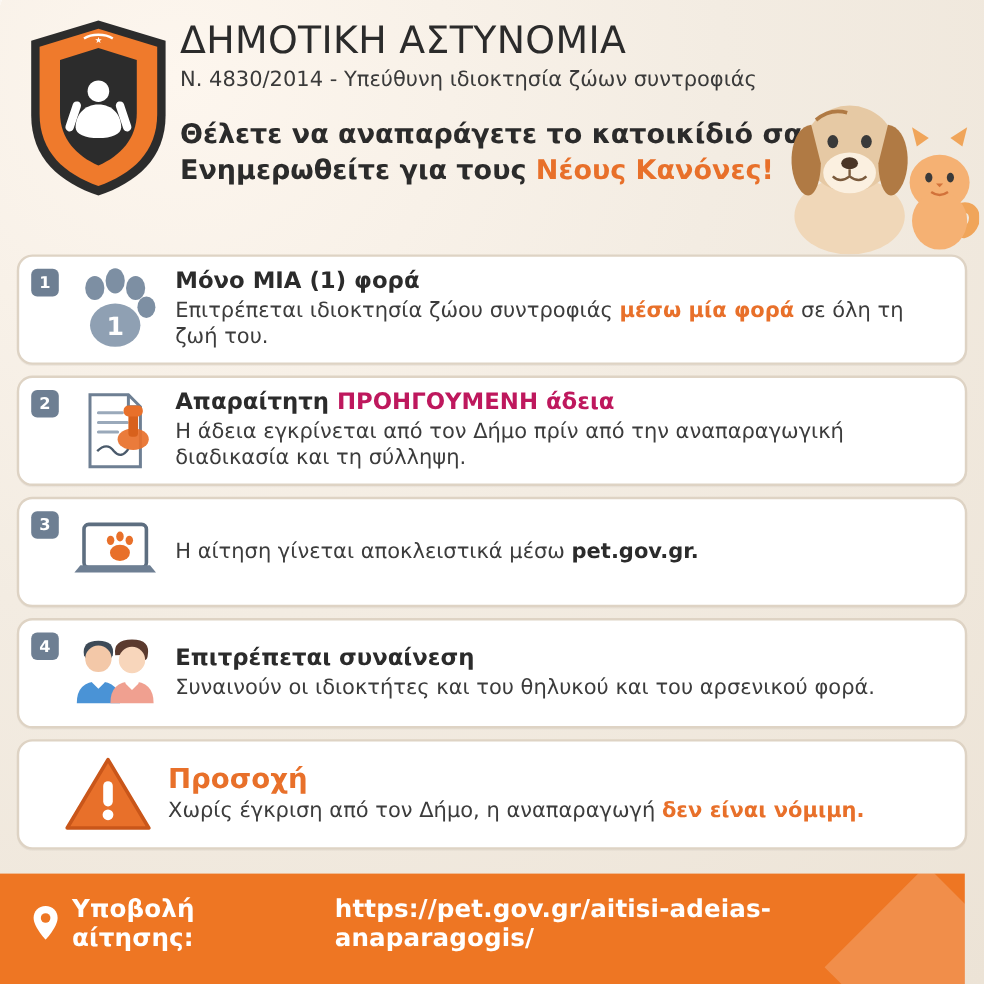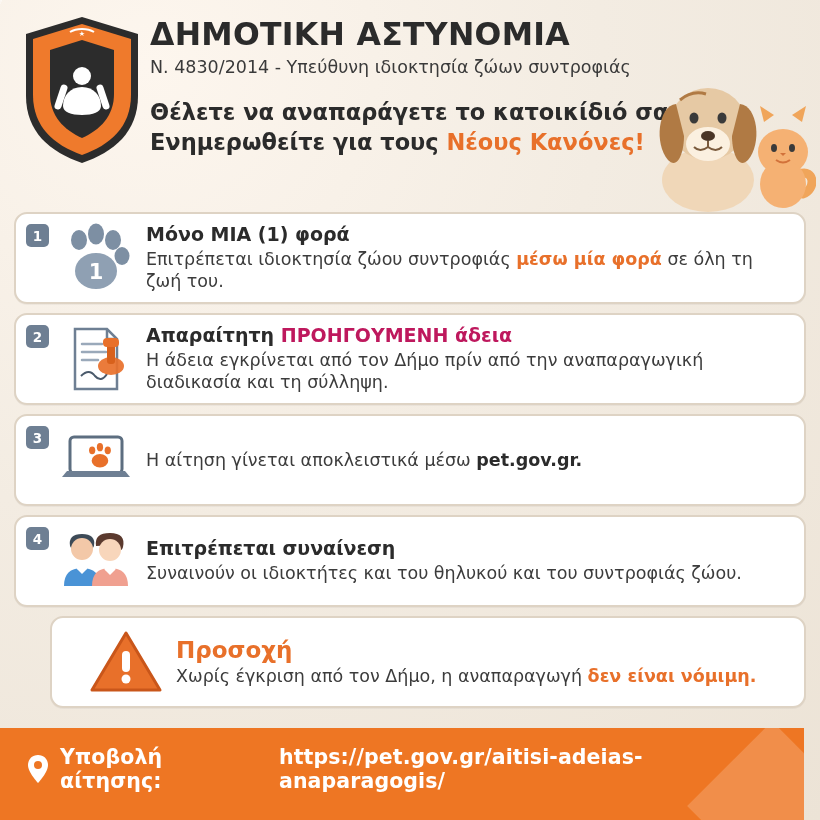--- a/index.html
+++ b/index.html
@@ -51,21 +51,21 @@
   .crest svg { display: block; }
 
   .header-text {
     position: absolute;
     left: 150px;
     top: 18px;
     right: 10px;
   }
   .title-main {
     font-size: 31.5px;
-    font-weight: bold;
+    font-weight: normal;
     letter-spacing: .3px;
     color: #2b2b2b;
     line-height: 1.05;
     white-space: nowrap;
   }
   .title-law {
     margin-top: 6px;
     font-size: 17.5px;
     color: #3a3a3a;
     white-space: nowrap;
@@ -145,21 +145,21 @@
   }
   .card-title .accent { color: #be185d; }
   .card-text {
     font-size: 17.5px;
     color: #3c3c3c;
     line-height: 1.28;
   }
   .card-text .accent-bold { color: #e8702a; font-weight: bold; }
   .card-text strong { font-weight: bold; color: #2b2b2b; }
 
-  .card.warn { min-height: 88px; margin-left: 36px; }
+  .card.warn { min-height: 88px; }
   .card.warn .card-icon { margin-left: 18px; }
   .card.warn .card-title { color: #e8702a; font-size: 23px; }
 
   
   .footer {
     position: absolute;
     left: 0;
     right: 16px;
     bottom: 0;
     height: 92px;
@@ -325,21 +325,21 @@
           <path d="M26 44 l-4 -4 a3 3 0 1 1 4 -4 a3 3 0 1 1 4 4 z" fill="#ffffff"></path>
 
           <path d="M40 16 q-2 -13 14 -13 q16 0 13 14 q-1 5 -6 2 q-9 -4 -21 -3z" fill="#5b3a2e"></path>
           <circle cx="54" cy="20" r="11" fill="#f8d6bb"></circle>
           <path d="M36 56 q0 -18 18 -18 q18 0 18 18 z" fill="#f0a090"></path>
           <path d="M54 45 l-4 -4 a3 3 0 1 1 4 -4 a3 3 0 1 1 4 4 z" fill="#ffffff"></path>
         </svg>
       </div>
       <div class="card-body">
         <div class="card-title">Επιτρέπεται συναίνεση</div>
-        <div class="card-text">Συναινούν οι ιδιοκτήτες και του θηλυκού και του συντροφιάς ζώου.</div>
+        <div class="card-text">Συναινούν οι ιδιοκτήτες και του θηλυκού και του αρσενικού φορά.</div>
       </div>
     </div>
 
     <div class="card warn">
       <div class="card-icon">
         <svg width="76" height="70" viewBox="0 0 76 70">
           <path d="M38 6 L72 63 H4 Z" fill="#e8702a" stroke="#c9561a" stroke-width="3" stroke-linejoin="round"></path>
           <rect x="34" y="24" width="8" height="21" rx="4" fill="#ffffff"></rect>
           <circle cx="38" cy="52" r="4.5" fill="#ffffff"></circle>
         </svg>

